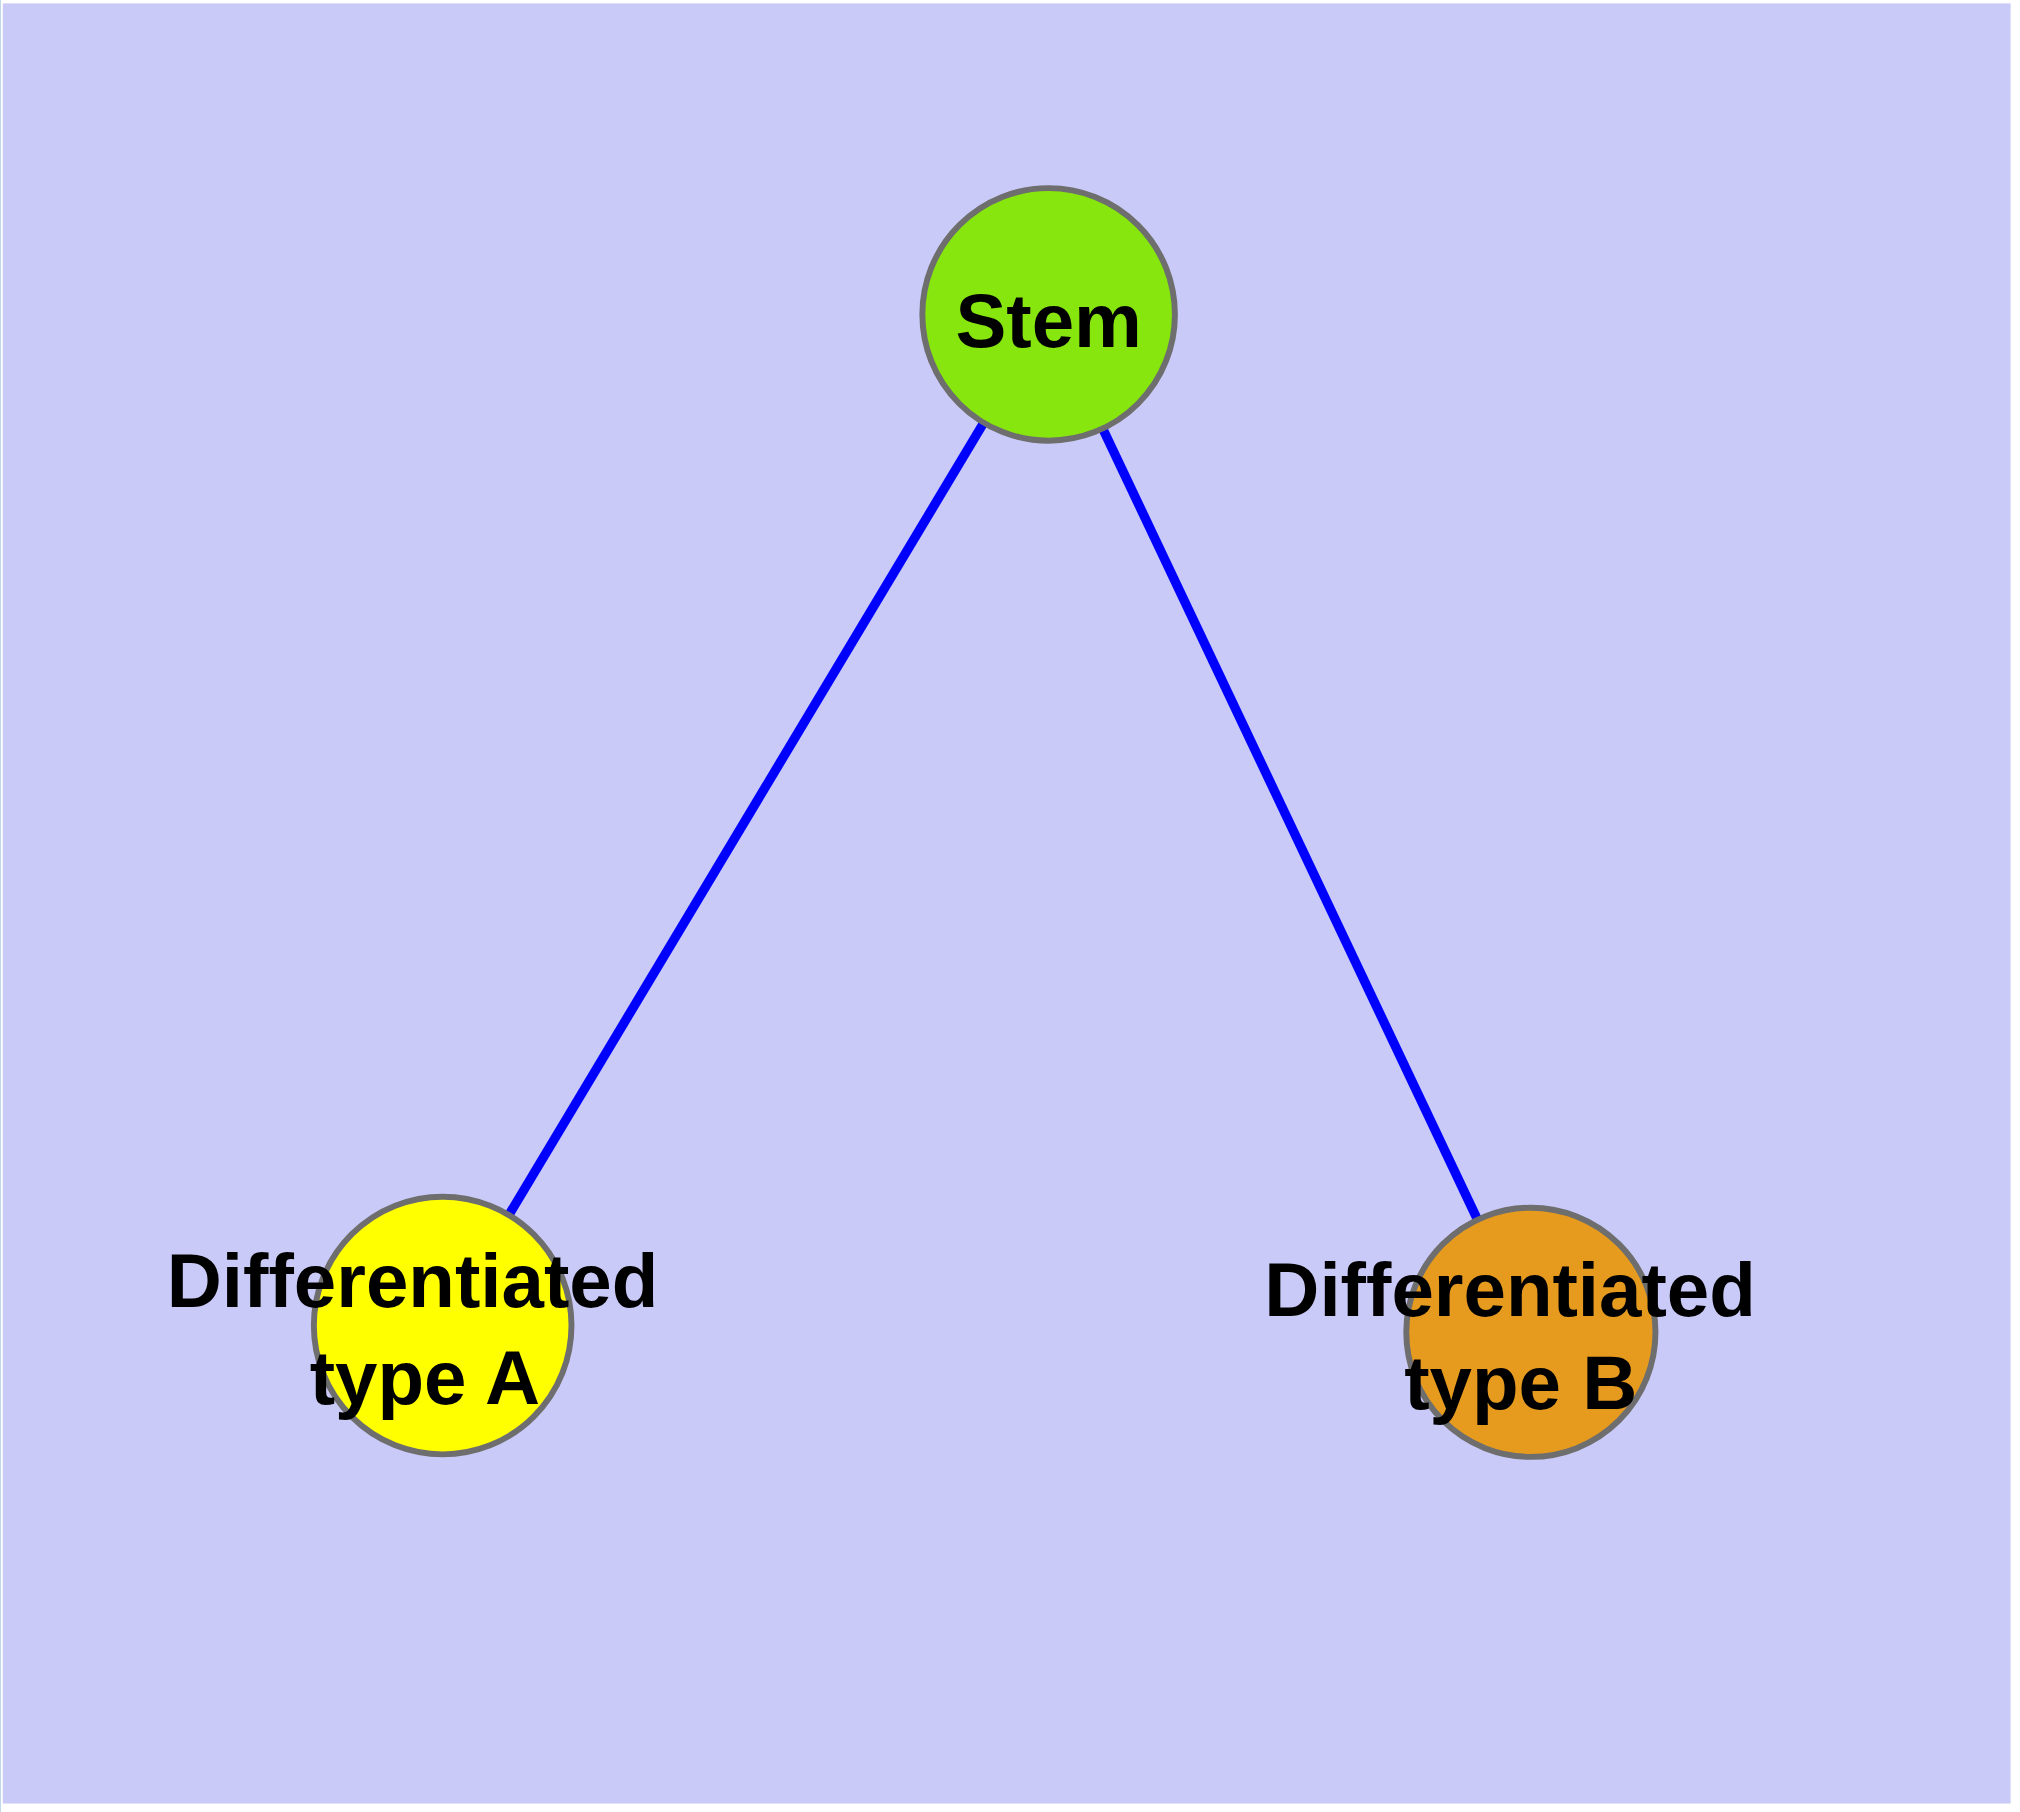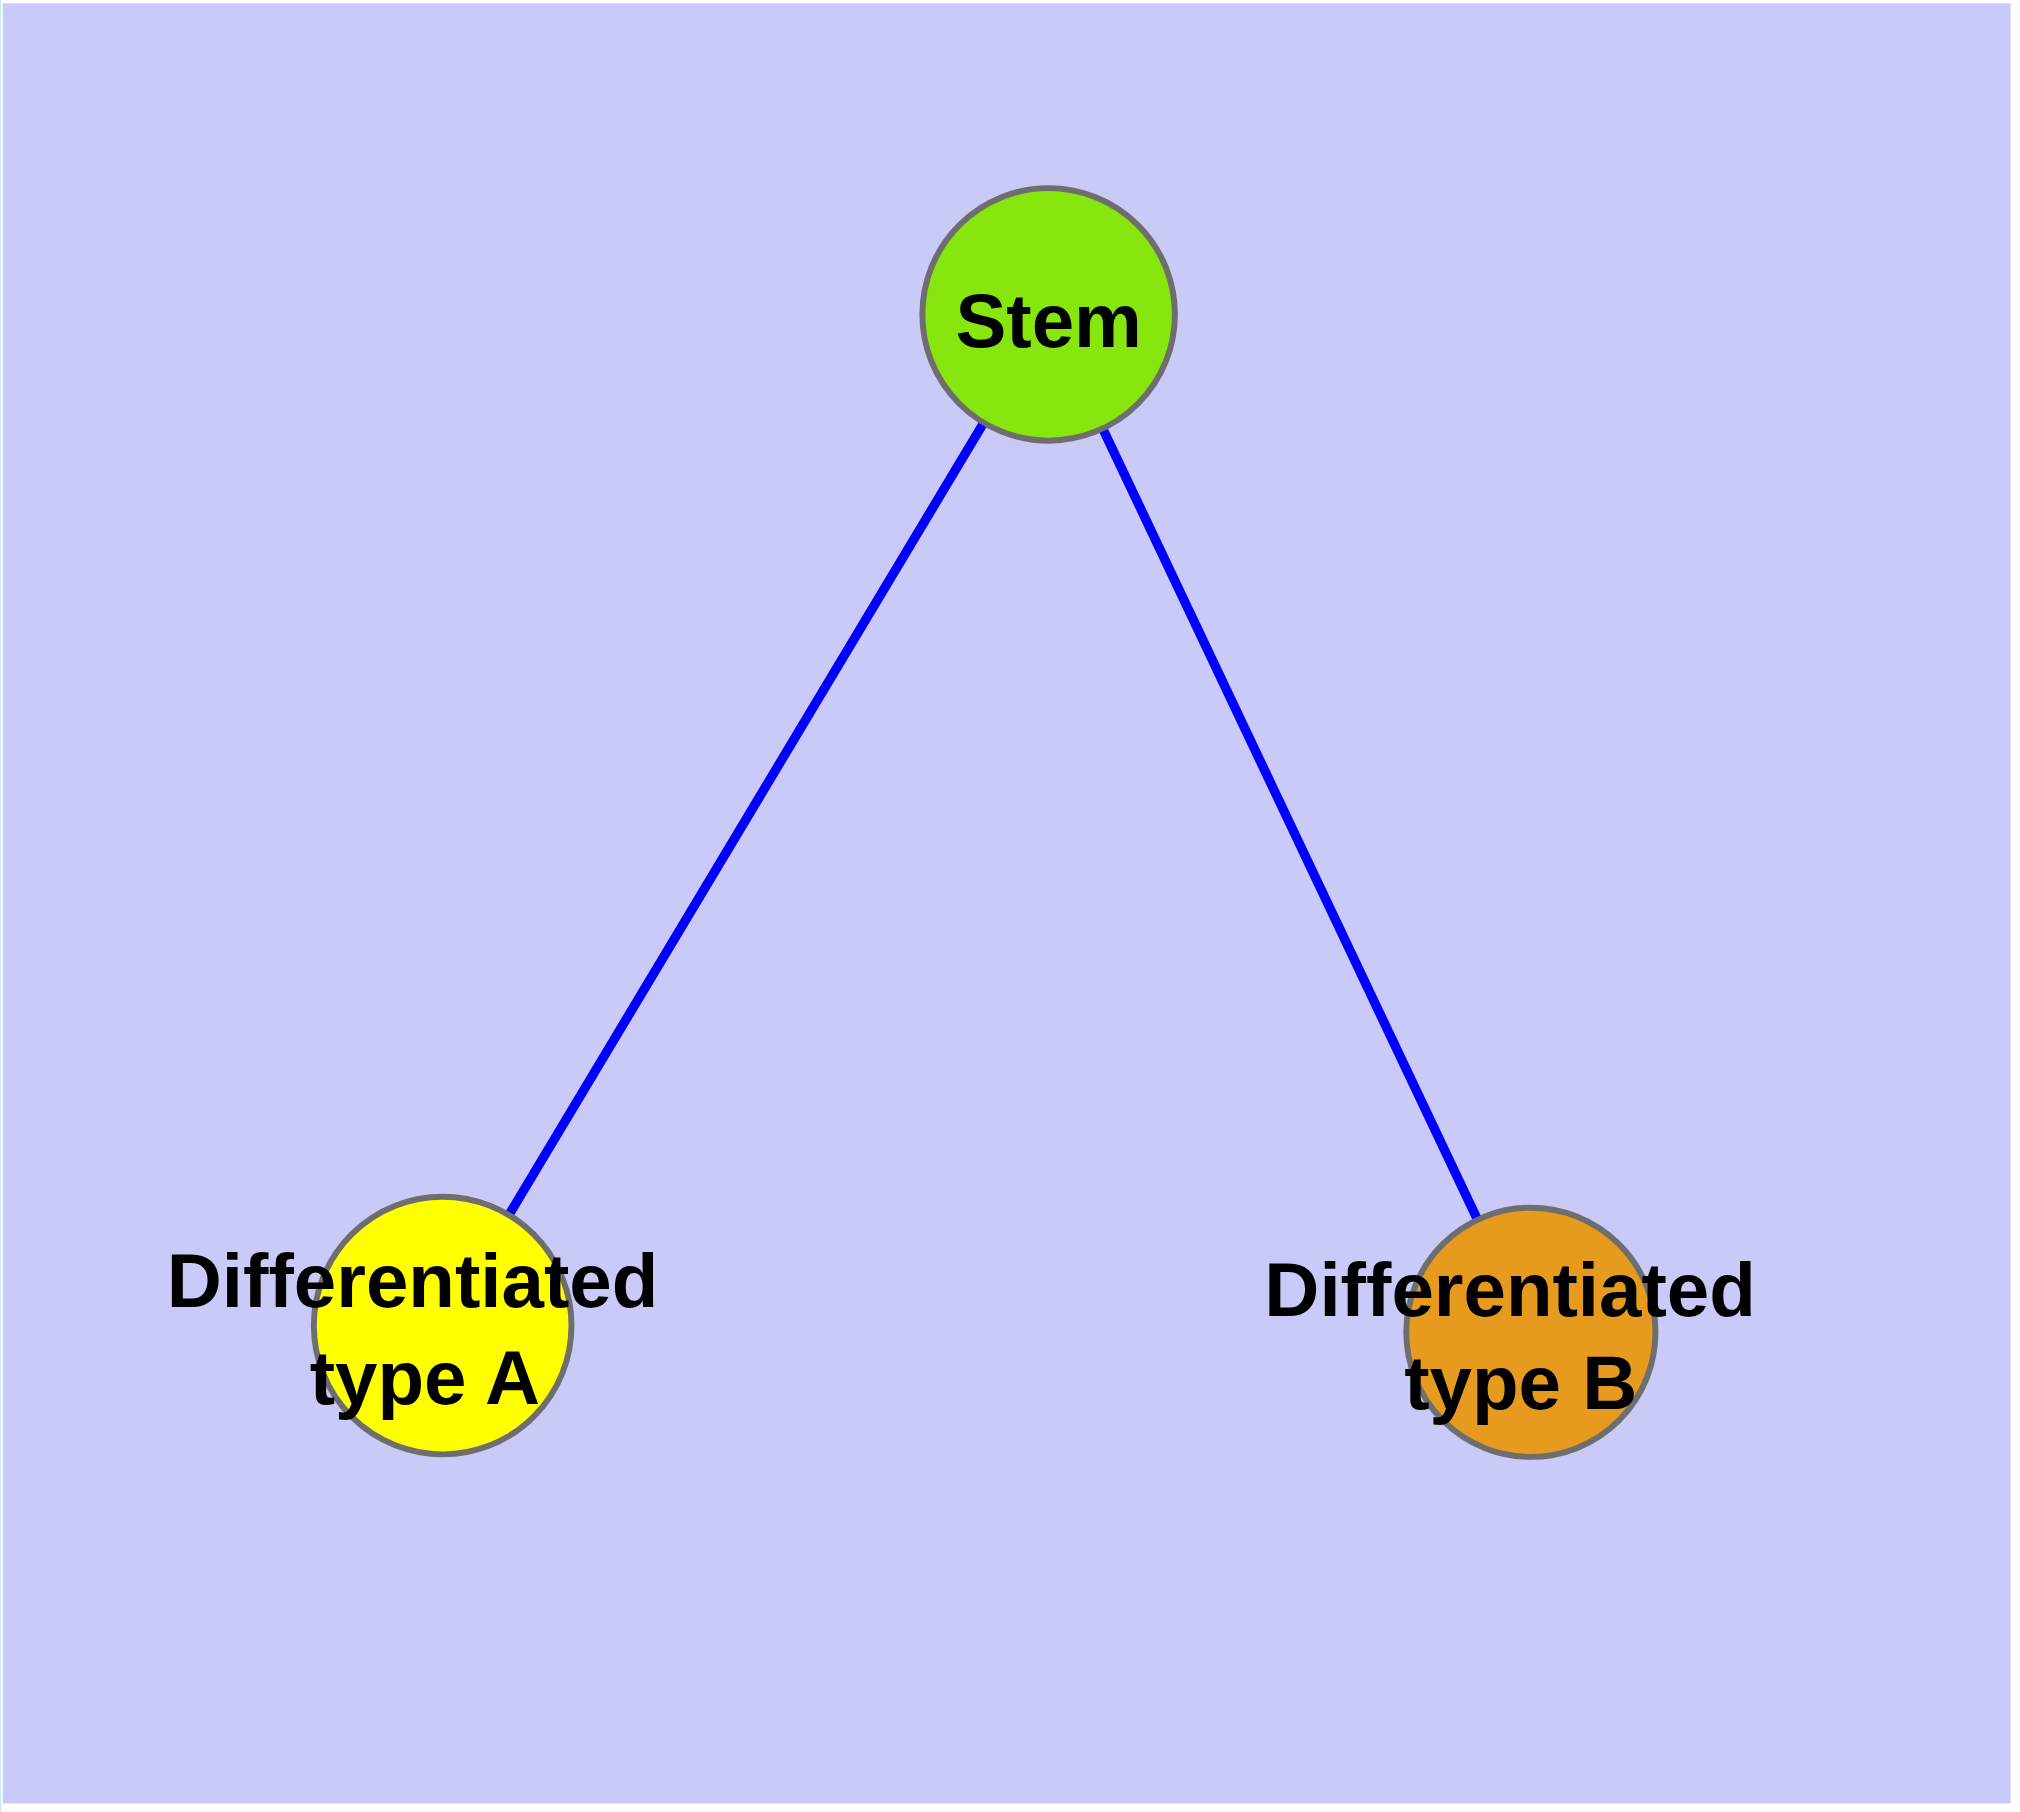--- a/index.html
+++ b/index.html
@@ -4,21 +4,21 @@
 <style>
   html, body {
     margin: 0;
     padding: 0;
     background: #ffffff;
   }
   .stage {
     position: relative;
     width: 2021px;
     height: 1812px;
-    background: #0ea5e9;
+    background: #0369a1;
     overflow: hidden;
     font-family: "Liberation Sans", sans-serif;
   }
   svg { display: block; }
   .node-circle {
     stroke-width: 7px;
   }
   .edge-line {
     stroke-width: 11px;
     stroke-linecap: butt;

